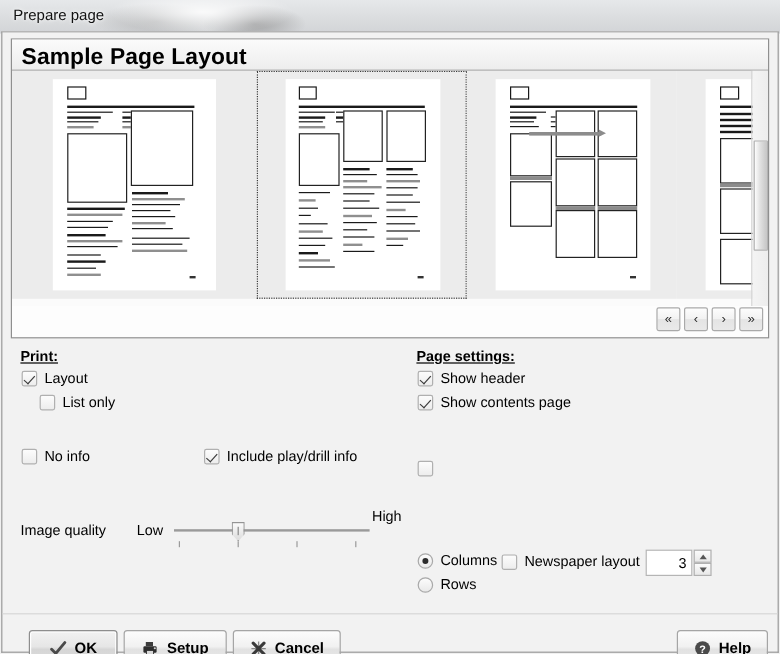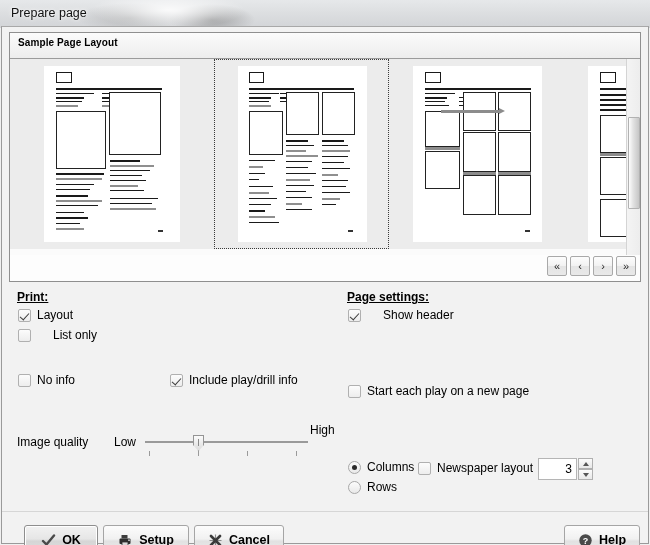--- a/index.html
+++ b/index.html
@@ -51,21 +51,21 @@
     border: 1px solid #8f8f8f;
   }
   #panel-header {
     position: absolute; left: 0; top: 0;
     width: 630px; height: 26px;
     background: linear-gradient(to bottom, #fbfbfb 0%, #ededed 100%);
     border-bottom: 1px solid #9b9b9b;
   }
   #panel-title {
     position: absolute; left: 8px; top: 4px;
-    font-size: 10px; font-weight: bold; letter-spacing: .1px;
+    font-size: 19px; font-weight: bold; letter-spacing: .1px;
   }
 
   
   #thumb-strip {
     position: absolute; left: 0; top: 26px;
     width: 630px; height: 196px;
     background: #fbfbfb;
     overflow: hidden;
   }
   .thumb-cell {
@@ -412,21 +412,21 @@
         <div class="navbtn">»</div>
       </div>
     </div>
 
     <div class="grp-label" style="left:15px;top:263px;">Print:</div>
 
     <div class="ctl" style="left:16px;top:281px;">
       <span class="cb checked"></span>
       <span class="lbl">Layout</span>
     </div>
-    <div class="ctl" style="left:16px;top:301px;gap:16px;">
+    <div class="ctl" style="left:31px;top:301px;">
       <span class="cb"></span>
       <span class="lbl">List only</span>
     </div>
 
 
     <div class="ctl" style="left:16px;top:346px;">
       <span class="cb"></span>
       <span class="lbl">No info</span>
     </div>
     <div class="ctl" style="left:168px;top:346px;">
@@ -441,27 +441,30 @@
       <div id="slider-thumb"></div>
       <div class="stick" style="left:4px;"></div>
       <div class="stick" style="left:53px;"></div>
       <div class="stick" style="left:102px;"></div>
       <div class="stick" style="left:151px;"></div>
     </div>
     <div class="ctl" style="left:308px;top:396px;">High</div>
 
     <div class="grp-label" style="left:345px;top:263px;">Page settings:</div>
 
-    <div class="ctl" style="left:346px;top:281px;gap:16px;">
+    <div class="ctl" style="left:346px;top:281px;">
       <span class="cb checked"></span>
       <span class="lbl">Show header</span>
     </div>
+    <div class="ctl" style="left:346px;top:301px;">
+      <span class="cb checked"></span>
+      <span class="lbl">Show contents page</span>
+    </div>
     <div class="ctl" style="left:346px;top:357px;">
       <span class="cb"></span>
-      <span class="lbl">Start each play on a new page</span>
     </div>
 
     <div class="ctl" style="left:346px;top:433px;">
       <span class="rb checked"></span>
       <span class="lbl">Columns</span>
     </div>
     <div class="ctl" style="left:346px;top:453px;">
       <span class="rb"></span>
       <span class="lbl">Rows</span>
     </div>

